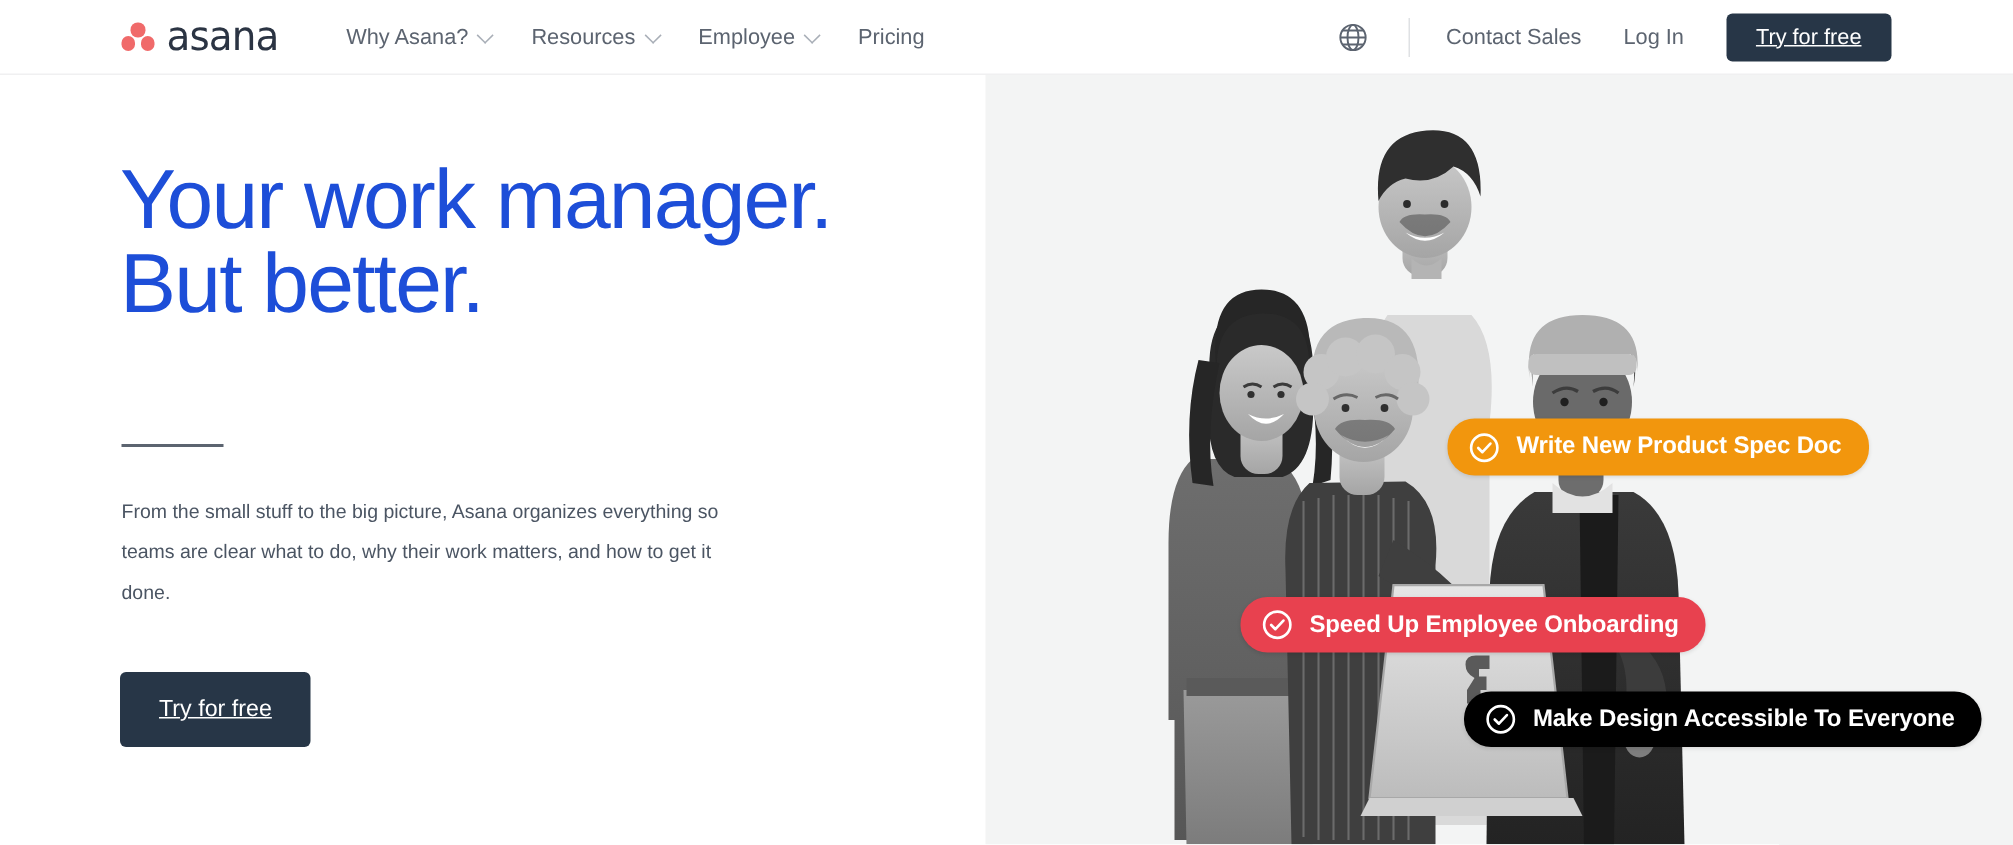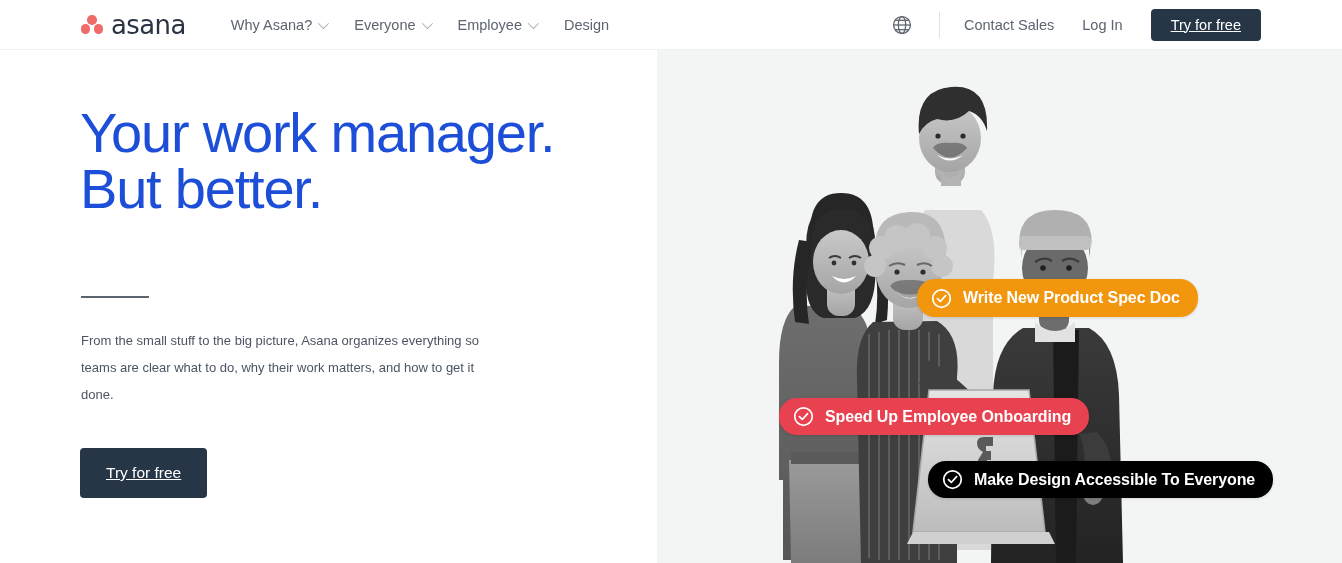--- a/index.html
+++ b/index.html
@@ -108,20 +108,21 @@
   
   .pill {
     position:absolute;
     display:flex; align-items:center; gap:11px;
     height:38px; padding:0 18px 0 14px;
     border-radius:18px; cursor:pointer;
     color:#fff; font-size:16px; font-weight:700;
     letter-spacing:-0.1px; white-space:nowrap;
     box-shadow:0 1px 3px rgba(0,0,0,0.12);
     z-index:20;
+    margin-left:48px;
   }
   .pill svg { flex:0 0 auto; }
   .pill-orange { left:260px; top:229px; background:#f2960d; }
   .pill-red    { left:122px; top:348px; background:#e8414f; height:37px; }
   .pill-blue   { left:271px; top:411px; background:#000000; height:37px; }
 </style>
 </head>
 <body>
 
 <div class="page">
@@ -136,29 +137,29 @@
       </span>
       <span class="logo-word">asana</span>
     </div>
 
     <nav class="nav">
       <div class="nav-item">
         <span>Why Asana?</span>
         <span class="chev"></span>
       </div>
       <div class="nav-item">
-        <span>Everyone</span>
+        <span>Resources</span>
         <span class="chev"></span>
       </div>
       <div class="nav-item">
         <span>Employee</span>
         <span class="chev"></span>
       </div>
       <div class="nav-item">
-        <span>Design</span>
+        <span>Pricing</span>
       </div>
     </nav>
 
     <div class="header-right">
       <span class="globe">
         <svg viewBox="0 0 24 24" width="22" height="22" fill="none" stroke="#5c6470" stroke-width="1.4">
           <circle cx="12" cy="12" r="9.2"></circle>
           <ellipse cx="12" cy="12" rx="4" ry="9.2"></ellipse>
           <line x1="2.8" y1="12" x2="21.2" y2="12"></line>
           <line x1="4.3" y1="6.9" x2="19.7" y2="6.9"></line>

